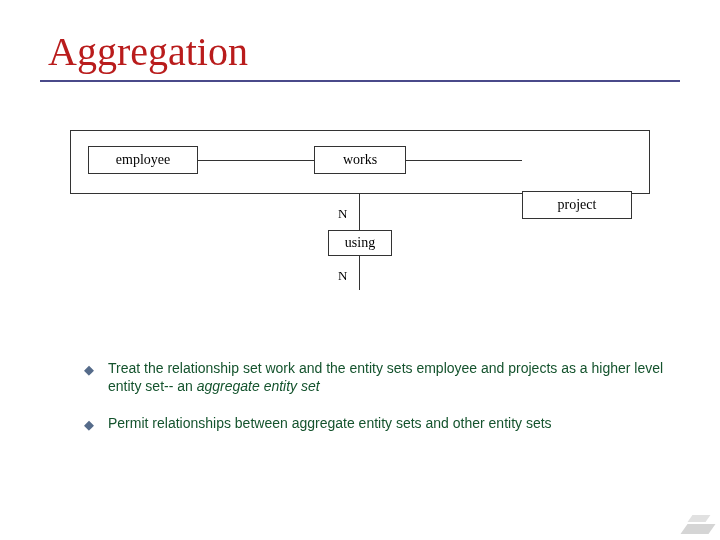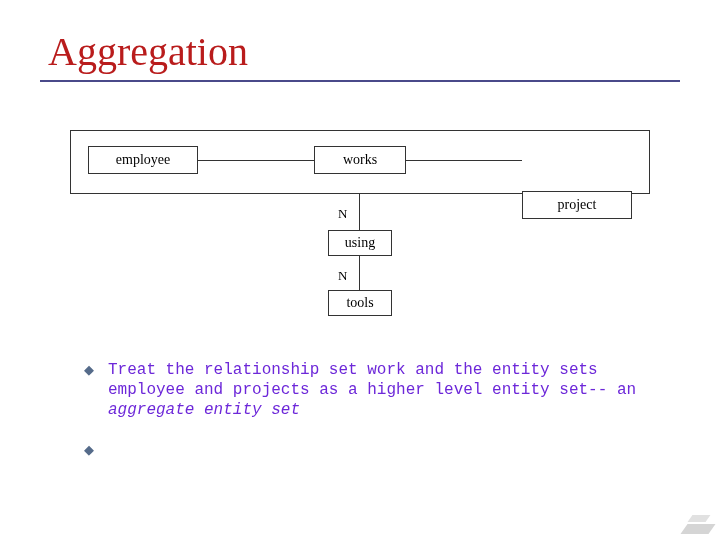--- a/index.html
+++ b/index.html
@@ -99,23 +99,23 @@
     margin-bottom: 20px;
   }
   .bullet-icon {
     flex: 0 0 18px;
     color: #556b8a;
     font-size: 13px;
     line-height: 20px;
     margin-right: 6px;
   }
   .bullet-text {
-    font-family: Liberation Mono, monospace;
-    font-size: 16px;
-    color: #6d28d9;
+    font-family: Liberation Sans, sans-serif;
+    font-size: 14px;
+    color: #14532d;
     line-height: 1.25;
   }
   .bullet-text em { font-style: italic; }
   .corner-deco {
     position: absolute;
     right: 8px;
     bottom: 6px;
     width: 40px;
     height: 30px;
     opacity: 0.35;
@@ -141,29 +141,29 @@
 
   <div class="line h1"></div>
   <div class="line h2"></div>
   <div class="line v1"></div>
   <div class="line v2"></div>
 
   <div class="entity employee">employee</div>
   <div class="entity works">works</div>
   <div class="entity project">project</div>
   <div class="entity using">using</div>
-  <div class="entity tools">tools</div>
 
   <div class="card n1">N</div>
   <div class="card n2">N</div>
 </div>
 
 <div class="bullets">
   <div class="bullet-row">
     <div class="bullet-icon">◆</div>
     <div class="bullet-text">Treat the relationship set work and the entity sets employee and projects as a higher level entity set-- an <em>aggregate entity set</em></div>
   </div>
   <div class="bullet-row">
     <div class="bullet-icon">◆</div>
+    <div class="bullet-text">Permit relationships between aggregate entity sets and other entity sets</div>
   </div>
 </div>
 
 <div class="corner-deco"></div>
 
 </body></html>

